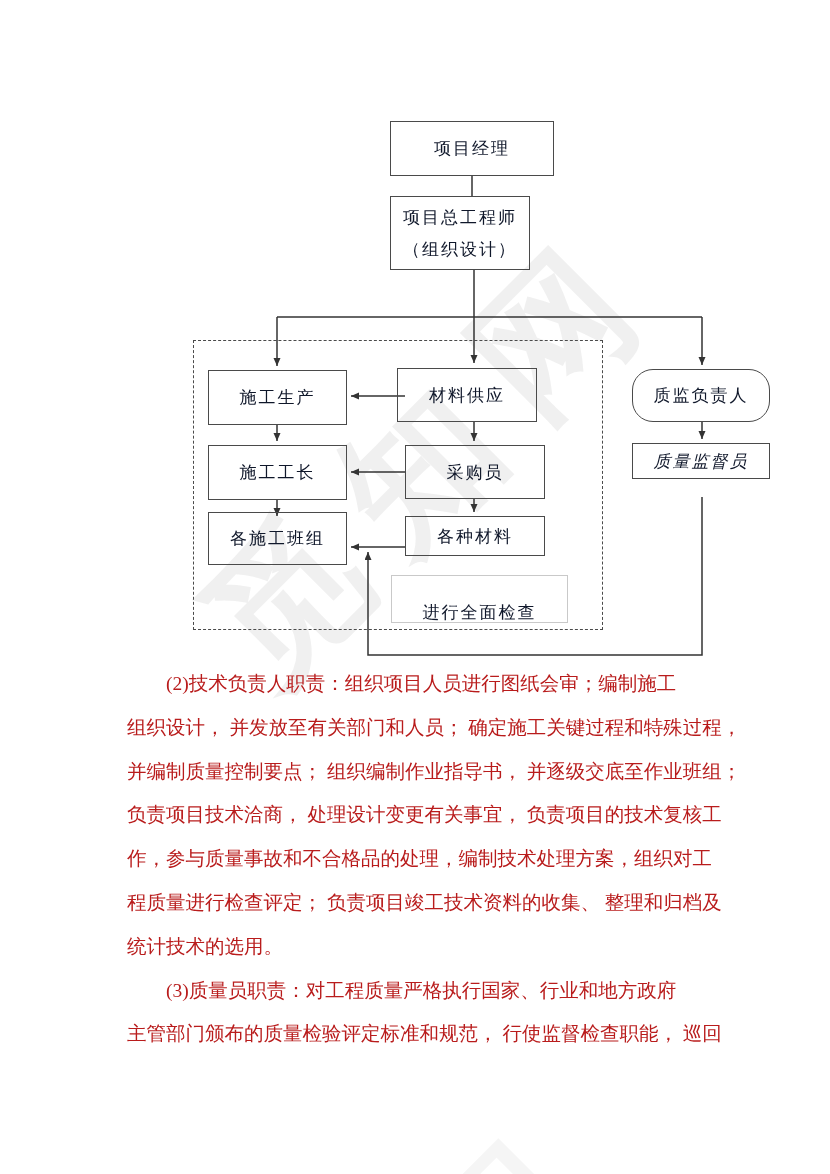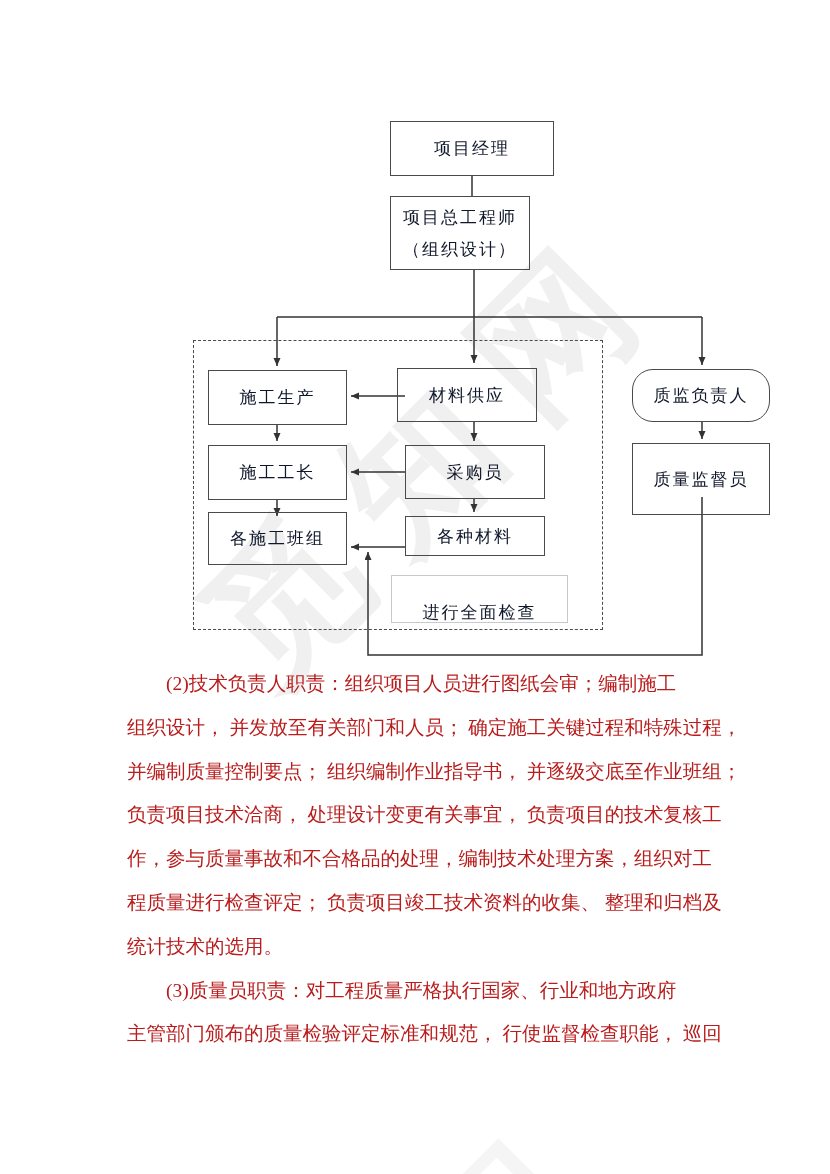--- a/index.html
+++ b/index.html
@@ -147,21 +147,21 @@
     </div>
 
     <div class="node" style="left:208px;top:445px;width:139px;height:55px;">
       <span>施工工长</span>
     </div>
 
     <div class="node" style="left:405px;top:445px;width:140px;height:54px;">
       <span>采购员</span>
     </div>
 
-    <div class="node" style="left:632px;top:443px;width:138px;height:72px;">
+    <div class="node" style="left:632px;top:443px;width:138px;height:36px;font-style:italic;">
       <span>质量监督员</span>
     </div>
 
     <div class="node" style="left:208px;top:512px;width:139px;height:53px;">
       <span>各施工班组</span>
     </div>
 
     <div class="node" style="left:405px;top:516px;width:140px;height:40px;">
       <span>各种材料</span>
     </div>

